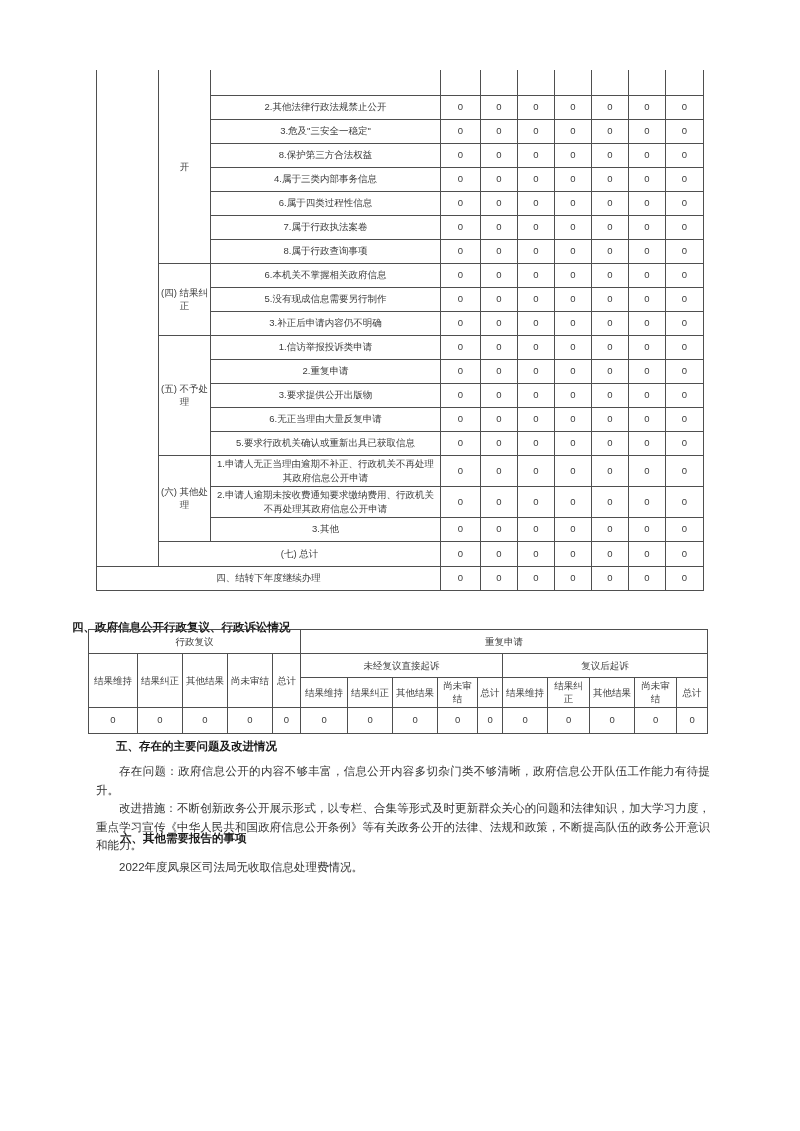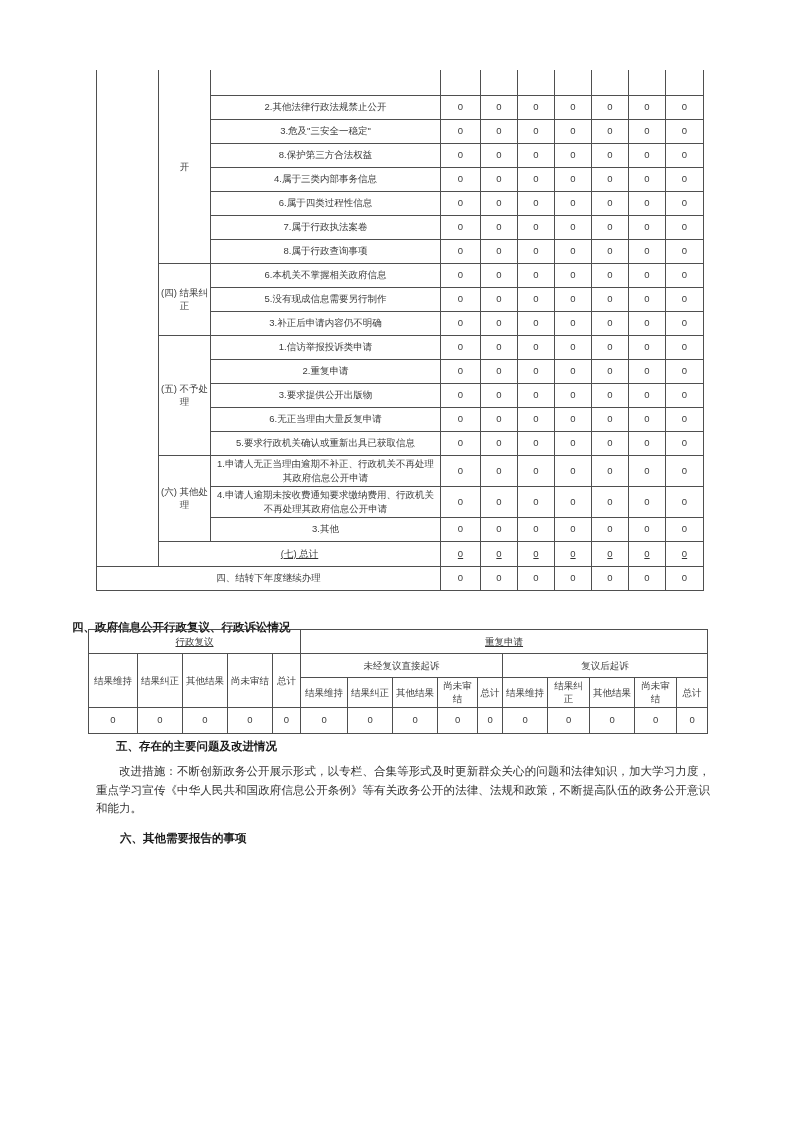--- a/index.html
+++ b/index.html
@@ -10,25 +10,25 @@
   td,th{border:1px solid #4f4f4f;text-align:center;vertical-align:middle;
         font-size:9.5px;font-weight:normal;color:#3b3b3b;padding:1px 2px;line-height:1.4;
         overflow:hidden;word-break:break-all;}
 
   
   .t1{position:absolute;left:96px;top:70px;width:607px;}
   .t1 tr.r0 > td{border-top:none;}
   .t1 .rp{height:25px;}
   .t1 .rs{height:24px;}
   .t1 .rd{height:31px;}
-  .t1 .rt{height:25px;text-decoration:underline;}
+  .t1 .rt{height:25px;}
 
   
   .t2{position:absolute;left:88px;top:629px;width:619px;}
-  .t2 .h1{height:24px;text-decoration:underline;}
+  .t2 .h1{height:24px;}
   .t2 .h2{height:24px;}
   .t2 .h3{height:28px;}
   .t2 .dv{height:26px;}
 
   .sec-title{position:absolute;left:72px;font-size:11.5px;font-weight:bold;color:#1a1a1a;white-space:nowrap;}
   .para-block{position:absolute;left:96px;width:614px;font-size:11.5px;color:#333;}
   .para-block p{margin:0;text-indent:2em;line-height:18.5px;text-align:justify;}
 </style>
 </head>
 <body>
@@ -218,21 +218,21 @@
       <td>1.申请人无正当理由逾期不补正、行政机关不再处理其政府信息公开申请</td>
       <td>0</td>
       <td>0</td>
       <td>0</td>
       <td>0</td>
       <td>0</td>
       <td>0</td>
       <td>0</td>
     </tr>
     <tr class="rd">
-      <td>4.申请人逾期未按收费通知要求缴纳费用、行政机关不再处理其政府信息公开申请</td>
+      <td>2.申请人逾期未按收费通知要求缴纳费用、行政机关不再处理其政府信息公开申请</td>
       <td>0</td>
       <td>0</td>
       <td>0</td>
       <td>0</td>
       <td>0</td>
       <td>0</td>
       <td>0</td>
     </tr>
     <tr class="rs">
       <td>3.其他</td>
@@ -328,18 +328,22 @@
       <td>0</td>
       <td>0</td>
       <td>0</td>
       <td>0</td>
     </tr>
   </tbody>
     </table>
 
   <div class="sec-title" style="top:739px;margin-left:44px;">五、存在的主要问题及改进情况</div>
   <div class="para-block" style="top:762px;">
+    <p>存在问题：政府信息公开的内容不够丰富，信息公开内容多切杂门类不够清晰，政府信息公开队伍工作能力有待提升。</p>
     <p>改进措施：不断创新政务公开展示形式，以专栏、合集等形式及时更新群众关心的问题和法律知识，加大学习力度，重点学习宣传《中华人民共和国政府信息公开条例》等有关政务公开的法律、法规和政策，不断提高队伍的政务公开意识和能力。</p>
   </div>
 
   <div class="sec-title" style="top:831px;margin-left:48px;">六、其他需要报告的事项</div>
+  <div class="para-block" style="top:858px;">
+    <p>2022年度凤泉区司法局无收取信息处理费情况。</p>
+  </div>
 
 </div>
 
 </body></html>

